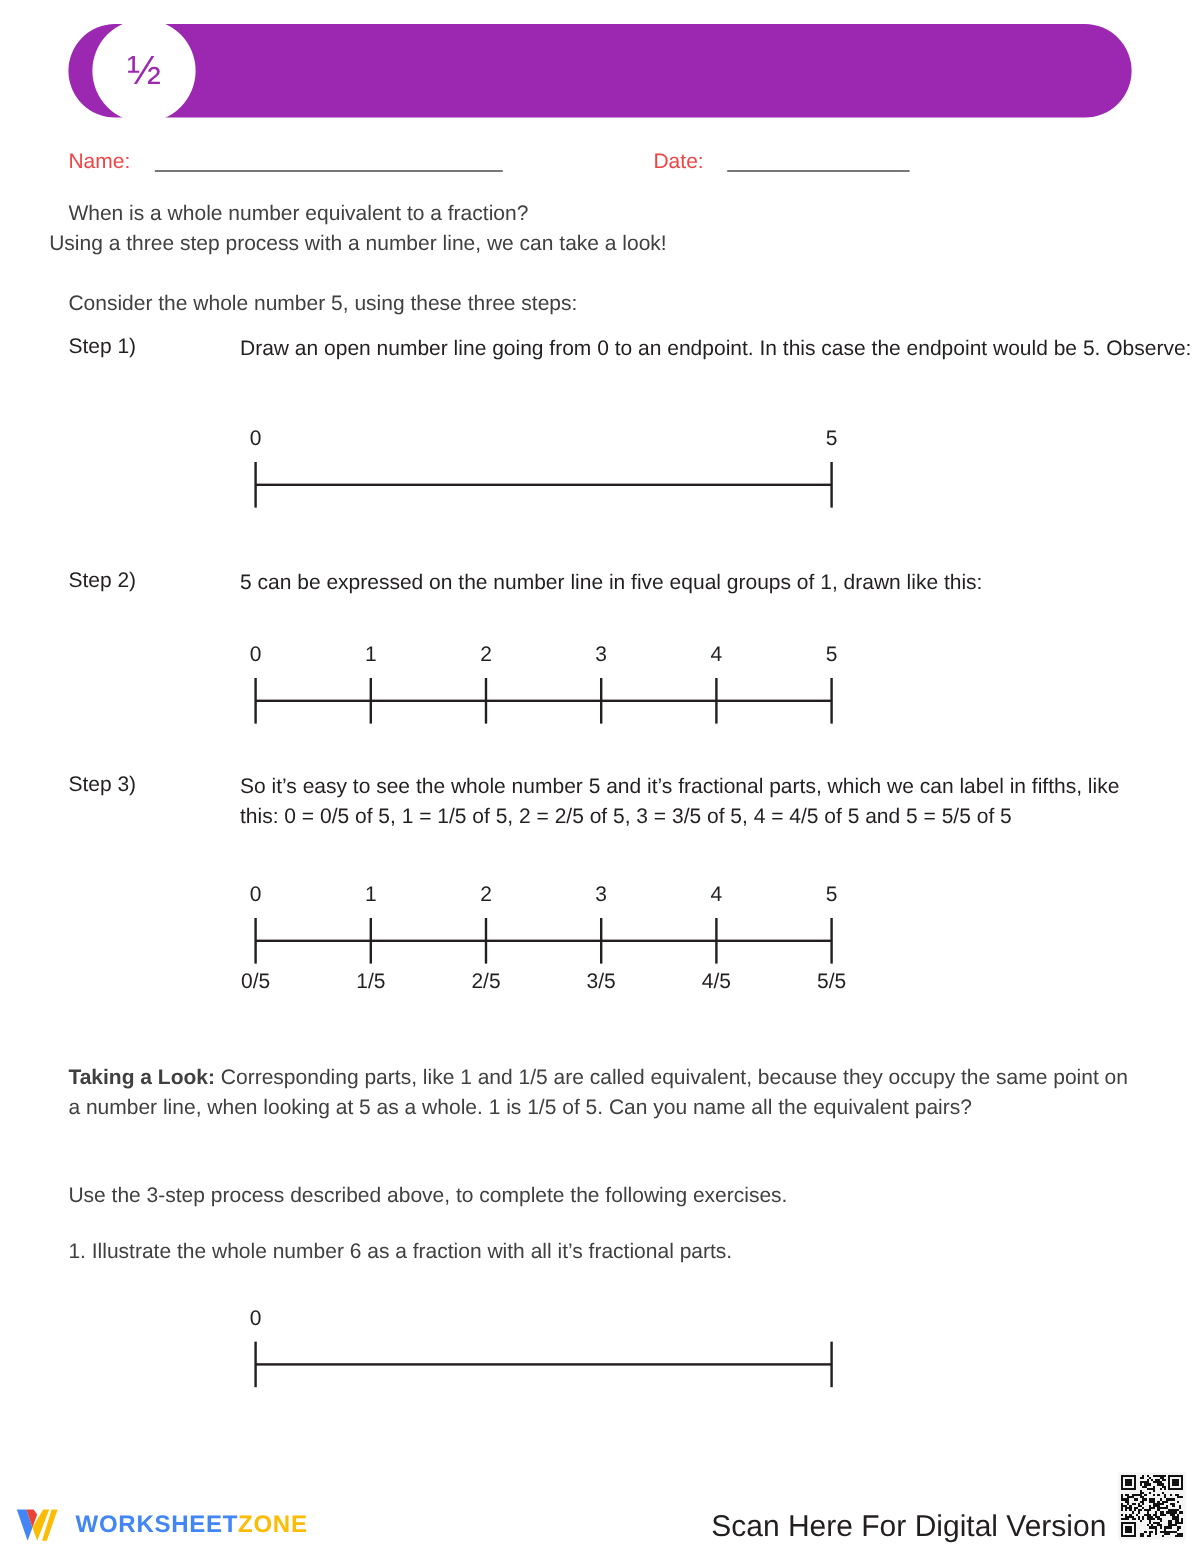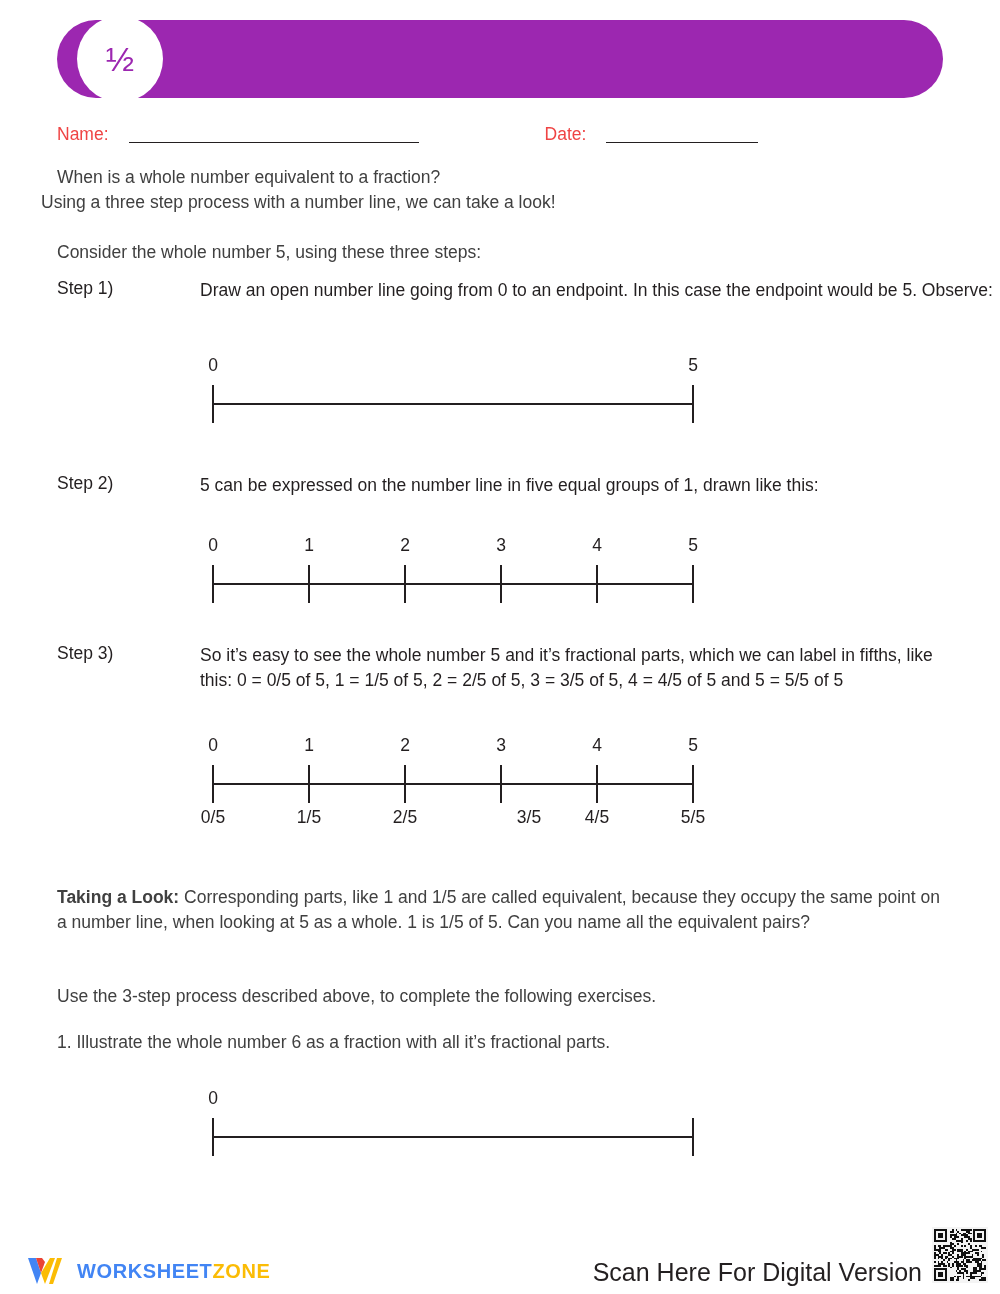--- a/index.html
+++ b/index.html
@@ -147,21 +147,21 @@
     font-size: 17.5px;
     line-height: 1;
     color: #231f20;
     transform: translateX(-50%);
     white-space: nowrap;
   }
 
   
   .footer-logo {
     position: absolute;
-    left: 24px;
+    left: 10px;
     top: 1255px;
     display: flex;
     align-items: center;
     gap: 9px;
   }
   .logo-mark { width: 44px; height: 32px; display: block; }
   .logo-text {
     font-size: 20px;
     font-weight: bold;
     letter-spacing: .6px;
@@ -250,21 +250,21 @@
     <div class="nl-top-label" style="left: 0px;">0</div>
     <div class="nl-bot-label" style="left: 0px;">0/5</div>
     <div class="nl-tick" style="left: 96px;"></div>
     <div class="nl-top-label" style="left: 96px;">1</div>
     <div class="nl-bot-label" style="left: 96px;">1/5</div>
     <div class="nl-tick" style="left: 192px;"></div>
     <div class="nl-top-label" style="left: 192px;">2</div>
     <div class="nl-bot-label" style="left: 192px;">2/5</div>
     <div class="nl-tick" style="left: 288px;"></div>
     <div class="nl-top-label" style="left: 288px;">3</div>
-    <div class="nl-bot-label" style="left: 288px; margin-left: 28px;">3/5</div>
+    <div class="nl-bot-label" style="left: 288px;">3/5</div>
     <div class="nl-tick" style="left: 384px;"></div>
     <div class="nl-top-label" style="left: 384px;">4</div>
     <div class="nl-bot-label" style="left: 384px;">4/5</div>
     <div class="nl-tick" style="left: 480px;"></div>
     <div class="nl-top-label" style="left: 480px;">5</div>
     <div class="nl-bot-label" style="left: 480px;">5/5</div>
   </div>
 
 <div class="txt" style="left:57px; top:885px; width:893px;"><span class="bold">Taking a Look:</span><span> Corresponding parts, like 1 and 1/5 are called equivalent, because they occupy the same point on a number line, when looking at 5 as a whole. 1 is 1/5 of 5. Can you name all the equivalent pairs?</span></div>
 

